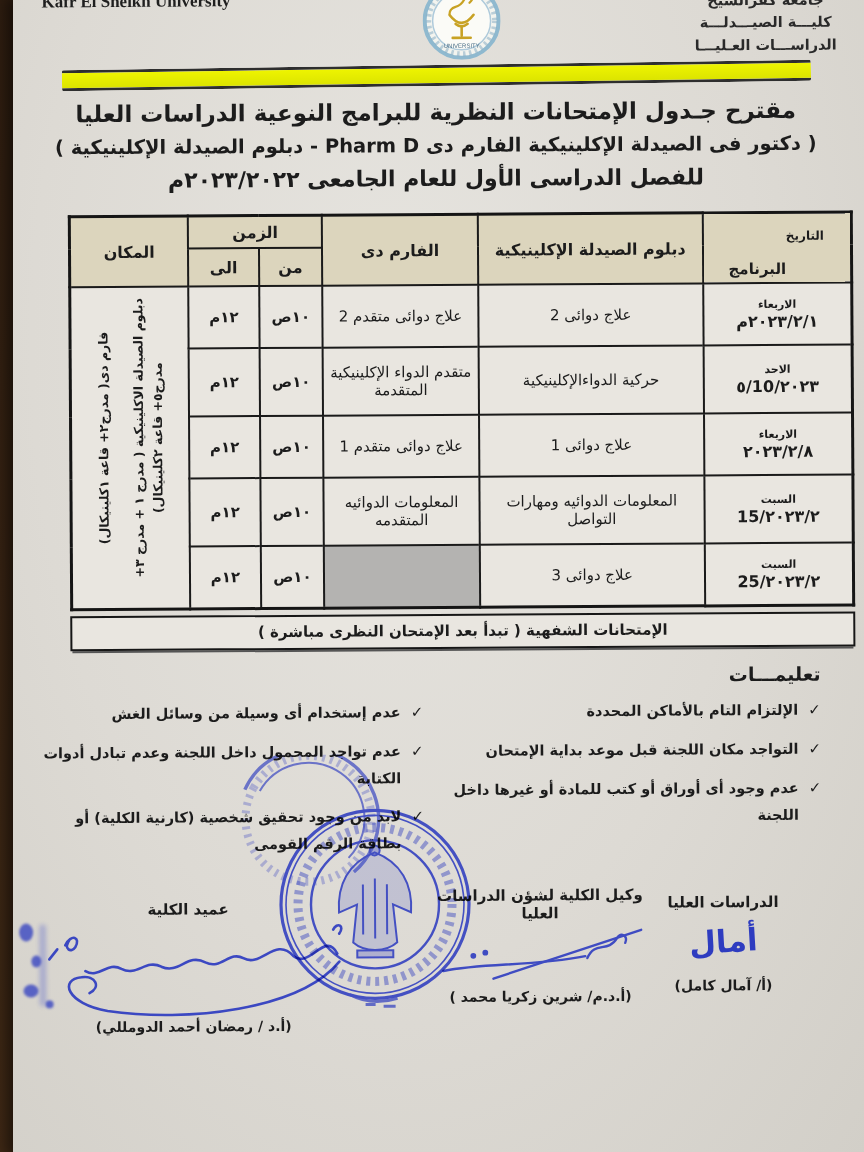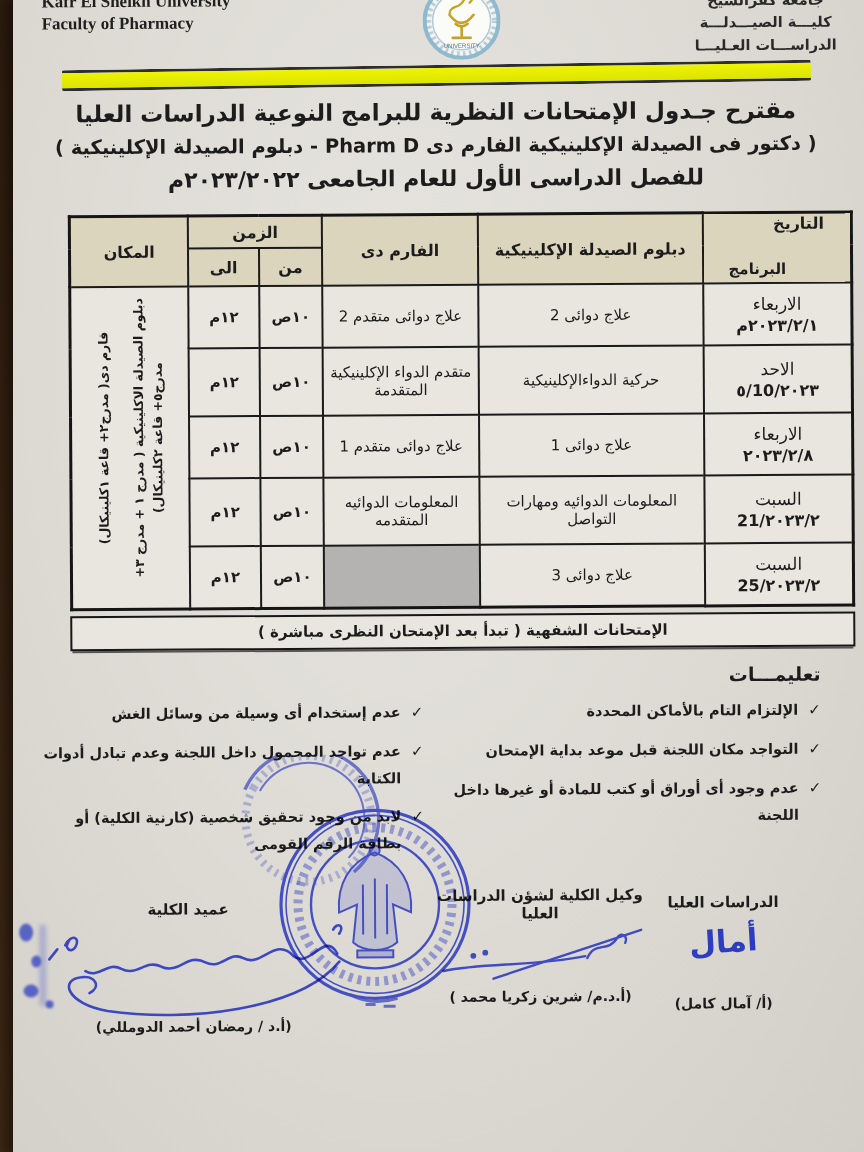--- a/index.html
+++ b/index.html
@@ -29,23 +29,23 @@
   .t3{font-size:22px;font-weight:bold;margin-top:9px;letter-spacing:.5px;}
 
   
   table.exam{direction:rtl;border-collapse:collapse;margin:22px 9px 0 57px;width:785px;
              border:3px solid #151515;background:#e9e6e0;}
   table.exam th,table.exam td{border:2.5px solid #1a1a1a;text-align:center;vertical-align:middle;padding:2px 4px;}
   table.exam th{background:#dcd5bd;font-size:16px;font-weight:bold;}
   table.exam td{font-size:15px;}
   .corner{position:relative;width:140px;height:64px;padding:0;
           background-image:linear-gradient(to top right,transparent calc(50% - 1.6px),#1a1a1a calc(50% - .6px),#1a1a1a calc(50% + .6px),transparent calc(50% + 1.6px));}
-  .corner .c-top{position:absolute;top:0;right:26px;font-size:16px;}
+  .corner .c-top{position:absolute;top:15px;right:26px;font-size:12px;}
   .corner .c-bot{position:absolute;bottom:4px;right:64px;font-size:15px;margin-top:14px;}
-  .day{font-weight:normal;font-size:17px;line-height:1.25;}
+  .day{font-weight:bold;font-size:11px;line-height:1.25;}
   .dt{font-weight:bold;font-size:16px;letter-spacing:.5px;}
   td.time{font-weight:bold;font-size:15px;}
   td.gray{background:#b4b3b1;}
   td.place-cell{position:relative;width:110px;padding:0;overflow:hidden;}
   .vtxt{position:absolute;direction:rtl;text-align:center;font-weight:bold;font-size:12.5px;line-height:1.55;transform:rotate(-90deg);}
   .vtxt.v1{width:296px;height:42px;left:-70px;top:129px;}
   .vtxt.v2{width:296px;height:20px;left:-116px;top:140px;}
 
   .footer-note{direction:rtl;margin:5px 9px 0 57px;border:2.5px solid #161616;
                background:#e9e6e0;text-align:center;font-size:15px;font-weight:600;
@@ -58,42 +58,41 @@
   .icol{flex:1;}
   .item{display:flex;align-items:flex-start;margin-bottom:11px;font-size:14.5px;font-weight:600;line-height:1.85;}
   .chk{margin-left:10px;font-size:15px;font-weight:bold;flex:0 0 auto;}
 
   
   .sigs{position:relative;height:330px;margin-top:18px;direction:rtl;}
   .sig-label{font-size:15px;font-weight:bold;}
   .sig-name{font-size:14px;font-weight:bold;}
   .sig-right{position:absolute;right:68px;top:10px;width:150px;text-align:center;}
   .sig-right .hand{color:#2e3cc0;font-size:31px;font-weight:bold;margin-top:12px;transform:rotate(-3deg);mix-blend-mode:multiply;}
-  .sig-right .sig-name{margin-top:36px;}
+  .sig-right .sig-name{margin-top:18px;}
   .sig-center{position:absolute;right:206px;top:2px;width:240px;text-align:center;}
   .sig-center svg{display:block;margin:2px auto 0;mix-blend-mode:multiply;}
   .sig-left{position:absolute;left:18px;top:14px;width:320px;text-align:center;}
   .sig-left .sig-label{margin-right:10px;}
   .sig-left svg{display:block;margin:-4px auto 0;mix-blend-mode:multiply;}
 
   
   .stamp-wrap{position:absolute;left:218px;top:758px;width:272px;height:262px;opacity:.88;mix-blend-mode:multiply;pointer-events:none;}
   .blot{position:absolute;background:#2e3cc0;border-radius:50%;filter:blur(1.2px);opacity:.75;}
   .smudge{position:absolute;left:24px;top:926px;width:7px;height:82px;background:#3a49c9;opacity:.28;filter:blur(2px);border-radius:4px;}
 </style>
 </head>
 <body>
 
 <div class="paper">
   <div class="content">
 
     <header class="hdr">
       <div class="hdr-en">
         <div>Kafr El Sheikh University</div>
-        <div>Faculty of Pharmacy</div>
       </div>
       <div class="hdr-logo">
         <svg width="78" height="78" viewBox="0 0 78 78">
           <circle cx="39" cy="39" r="37" fill="#f3f4ef" stroke="#8fb9cf" stroke-width="4"></circle>
           <circle cx="39" cy="39" r="29" fill="#fbfbf7" stroke="#aecadb" stroke-width="1.5"></circle>
           <circle cx="39" cy="39" r="33" fill="none" stroke="#7fa8c2" stroke-width="5" stroke-dasharray="2.5 3.5" opacity=".5"></circle>
 
           <g stroke="#c8a224" fill="none" stroke-width="2.6" stroke-linecap="round">
             <path d="M27 33 q12 16 24 0"></path>
             <path d="M33 42 q6 5 12 0"></path>
@@ -174,21 +173,21 @@
           <div class="dt">٢٠٢٣/٢/٨</div>
         </td>
         <td>علاج دوائى 1</td>
         <td>علاج دوائى متقدم 1</td>
         <td class="time">١٠ص</td>
         <td class="time">١٢م</td>
       </tr>
       <tr>
         <td style="height:62px">
           <div class="day">السبت</div>
-          <div class="dt">٢٠٢٣/٢/21</div>
+          <div class="dt">٢٠٢٣/٢/15</div>
         </td>
         <td>المعلومات الدوائيه ومهارات التواصل</td>
         <td>المعلومات الدوائيه المتقدمه</td>
         <td class="time">١٠ص</td>
         <td class="time">١٢م</td>
       </tr>
       <tr>
         <td style="height:56px">
           <div class="day">السبت</div>
           <div class="dt">٢٠٢٣/٢/25</div>

